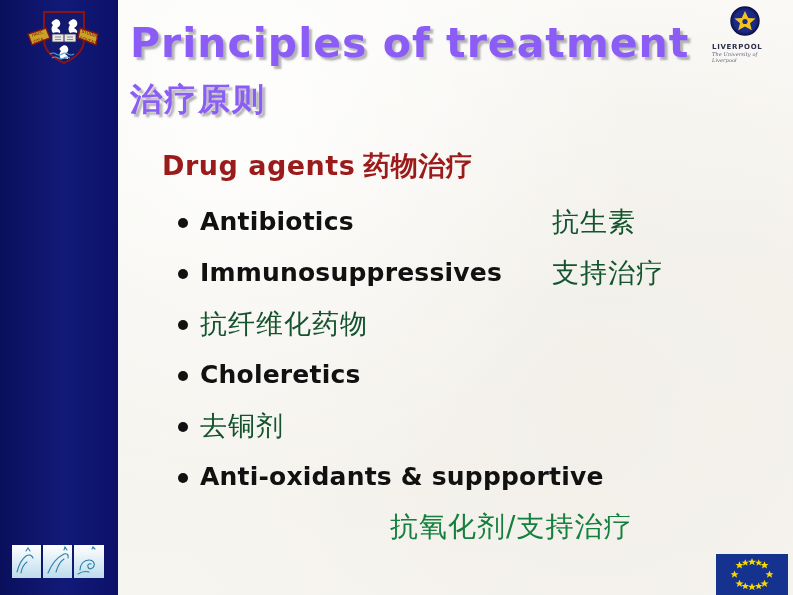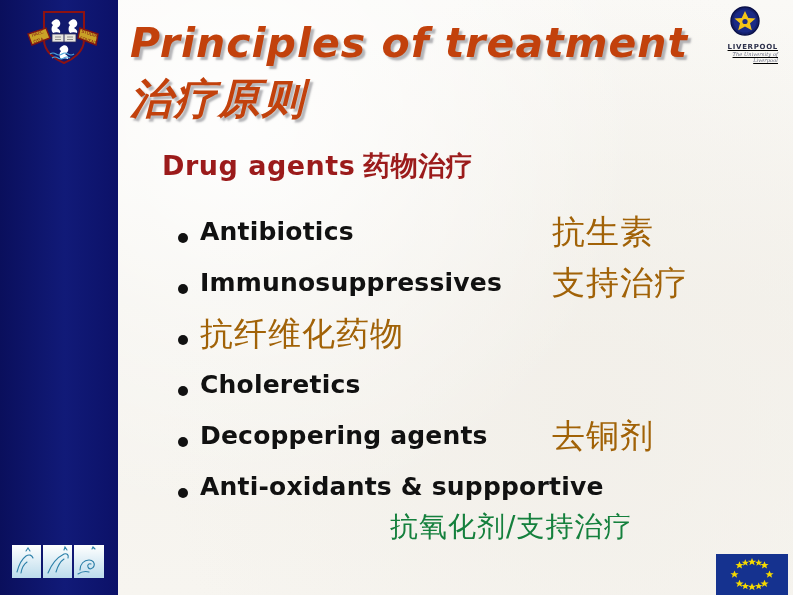--- a/index.html
+++ b/index.html
@@ -49,22 +49,21 @@
   }
 
   
   .liverpool-logo {
     position: absolute;
     left: 712px;
     top: 4px;
     width: 66px;
     height: 56px;
     z-index: 4;
-    text-align: right;
-    text-decoration: underline;
+    text-align: left;
   }
   .liverpool-wordmark {
     font-family: "DejaVu Sans", "Liberation Sans", sans-serif;
     font-size: 7px;
     font-weight: bold;
     letter-spacing: 0.7px;
     color: #2b2f4a;
     line-height: 8px;
     margin-top: 1px;
   }
@@ -75,36 +74,35 @@
     color: #5b5f76;
     line-height: 6px;
     letter-spacing: 0.1px;
   }
 
   
   .title-en, .title-cn {
     position: absolute;
     z-index: 4;
     font-weight: bold;
-    font-style: italic;
-    color: #c2410c;
+    color: #8b5cf6;
     text-shadow: 3px 3px 2px rgba(120,120,128,0.55);
     white-space: nowrap;
     letter-spacing: 1px;
   }
   .title-en {
     left: 130px;
     top: 21px;
     font-size: 41px;
     line-height: 44px;
   }
   .title-cn {
     left: 130px;
     top: 78px;
-    font-size: 42px;
+    font-size: 32px;
     line-height: 42px;
     letter-spacing: 2px;
   }
 
   
   .subtitle {
     position: absolute;
     left: 162px;
     top: 148px;
     z-index: 4;
@@ -126,21 +124,21 @@
     position: absolute;
     left: 178px;
     top: 206px;
     width: 600px;
     z-index: 4;
   }
   .bullet-row {
     position: relative;
     height: 51px;
     display: flex;
-    align-items: center;
+    align-items: flex-start;
   }
   .bullet-dot {
     width: 10px;
     height: 10px;
     border-radius: 50%;
     background: #111111;
     margin-top: 12px;
     margin-right: 12px;
     flex: 0 0 auto;
   }
@@ -151,22 +149,22 @@
     white-space: nowrap;
     letter-spacing: 0.2px;
     width: 352px;
     flex: 0 0 auto;
     line-height: 31px;
   }
   .bullet-en.wide {
     width: auto;
   }
   .bullet-cn {
-    font-size: 33px;
-    color: #a16207;
+    font-size: 27px;
+    color: #14532d;
     white-space: nowrap;
     line-height: 31px;
     letter-spacing: 1px;
   }
   .trailing-cn {
     position: absolute;
     left: 390px;
     top: 508px;
     z-index: 4;
     font-size: 28px;
@@ -273,21 +271,20 @@
       <span class="bullet-cn">抗纤维化药物</span>
     </div>
 
     <div class="bullet-row">
       <span class="bullet-dot"></span>
       <span class="bullet-en">Choleretics</span>
     </div>
 
     <div class="bullet-row">
       <span class="bullet-dot"></span>
-      <span class="bullet-en">Decoppering agents</span>
       <span class="bullet-cn">去铜剂</span>
     </div>
 
     <div class="bullet-row">
       <span class="bullet-dot"></span>
       <span class="bullet-en wide">Anti-oxidants &amp; suppportive</span>
     </div>
 
   </div>
 

